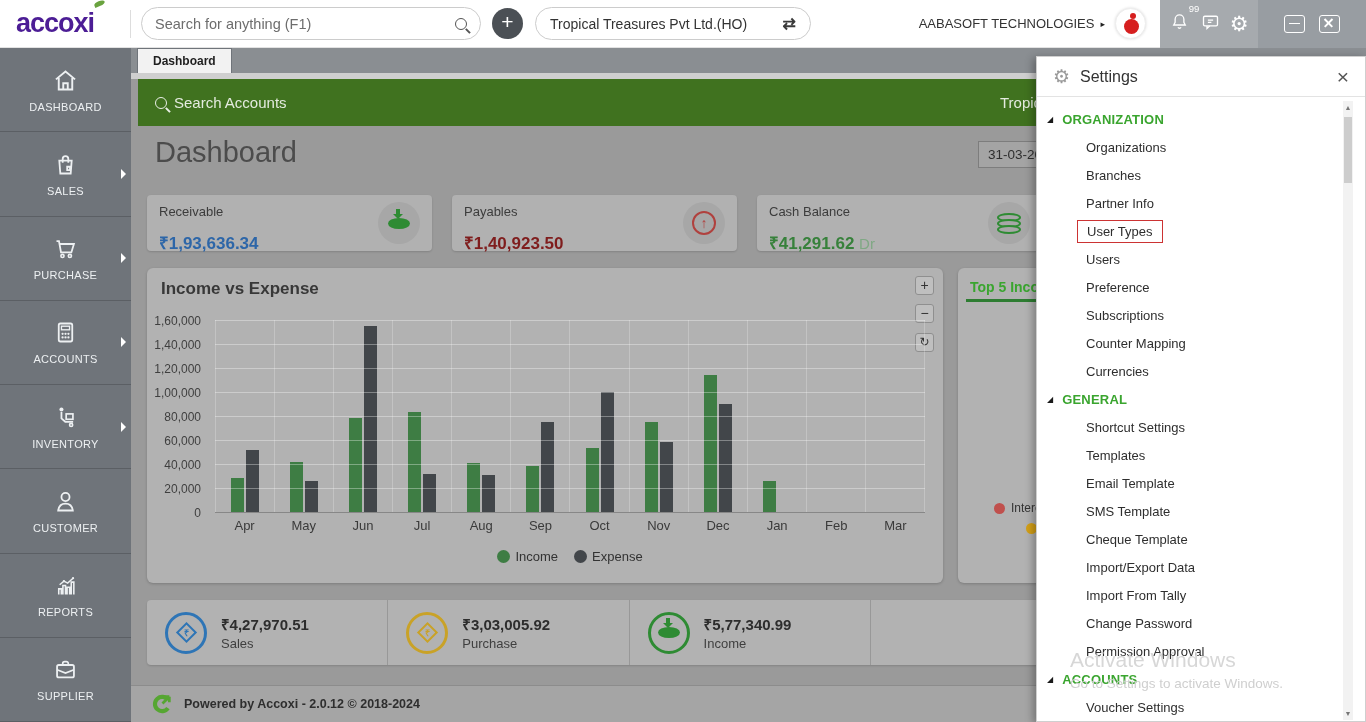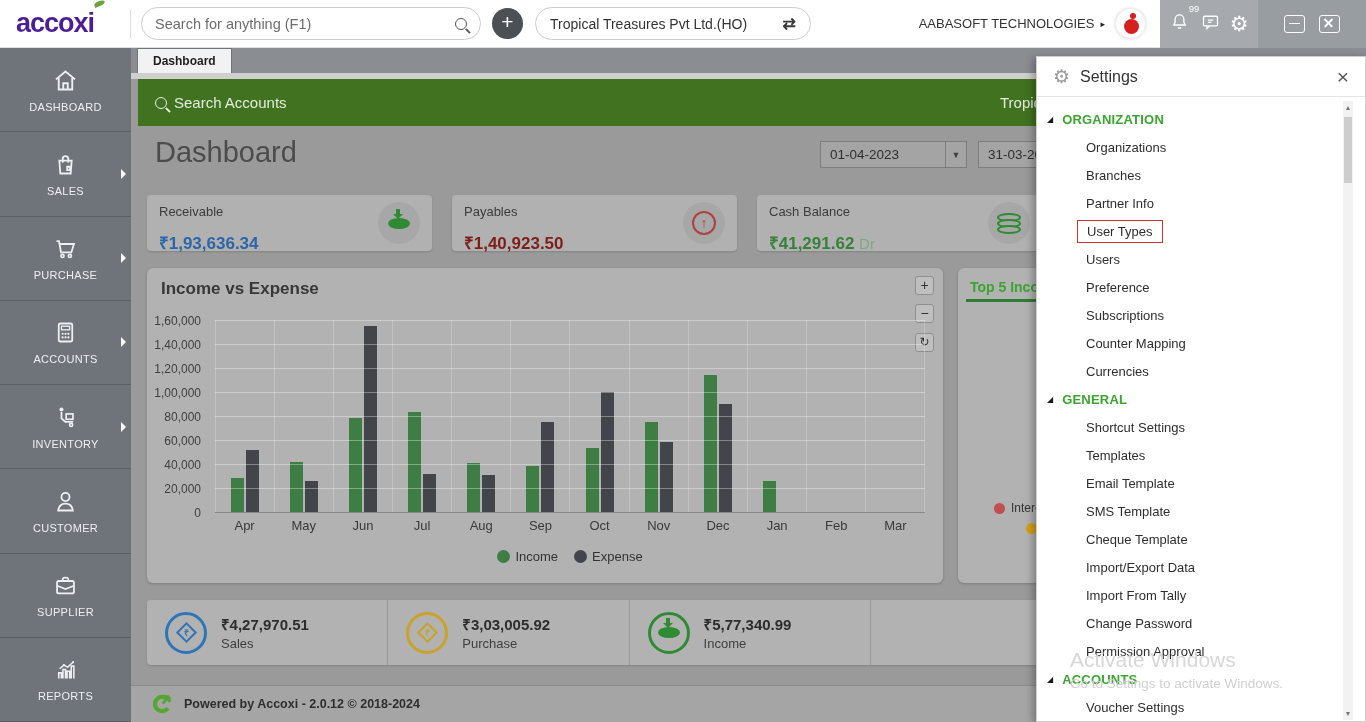--- a/index.html
+++ b/index.html
@@ -237,56 +237,52 @@
       </div>
       <div class="sb-item">
         <svg viewBox="0 0 24 24">
           <circle cx="12" cy="8" r="3.6" fill="none" stroke="#edf0f2" stroke-width="1.6"></circle>
           <path d="M5.5 20c.5-4 3-6.2 6.5-6.2s6 2.2 6.5 6.2z" fill="none" stroke="#edf0f2" stroke-width="1.6"></path>
         </svg>
         <span class="sb-label">CUSTOMER</span>
       </div>
       <div class="sb-item">
         <svg viewBox="0 0 24 24">
-          <rect x="4.5" y="8" width="15" height="11" rx="1.5" fill="none" stroke="#edf0f2" stroke-width="1.6"></rect>
-          <path d="M9.5 8V6.8A1.8 1.8 0 0 1 11.3 5h1.4a1.8 1.8 0 0 1 1.8 1.8V8M4.5 12.3l7.5 2.9 7.5-2.9" fill="none" stroke="#edf0f2" stroke-width="1.5"></path>
-        </svg>
-        <span class="sb-label">SUPPLIER</span>
-      </div>
-      <div class="sb-item">
-        <svg viewBox="0 0 24 24">
           <path d="M6 20v-5h2.3v5M9.7 20v-8h2.3v8M13.4 20v-6.5h2.3v6.5M17.1 20V9h2.3v11" fill="none" stroke="#edf0f2" stroke-width="1.4"></path>
           <path d="M6.8 11.3l3.8-3.2 3.3 1.8 4.8-4.4" fill="none" stroke="#edf0f2" stroke-width="1.3"></path>
           <circle cx="10.6" cy="8.1" r="1" fill="#edf0f2"></circle>
           <circle cx="18.7" cy="5.5" r="1" fill="#edf0f2"></circle>
         </svg>
         <span class="sb-label">REPORTS</span>
       </div>
+      <div class="sb-item">
+        <svg viewBox="0 0 24 24">
+          <rect x="4.5" y="8" width="15" height="11" rx="1.5" fill="none" stroke="#edf0f2" stroke-width="1.6"></rect>
+          <path d="M9.5 8V6.8A1.8 1.8 0 0 1 11.3 5h1.4a1.8 1.8 0 0 1 1.8 1.8V8M4.5 12.3l7.5 2.9 7.5-2.9" fill="none" stroke="#edf0f2" stroke-width="1.5"></path>
+        </svg>
+        <span class="sb-label">SUPPLIER</span>
+      </div>
     </div>
 
   <div class="content">
     <div class="tabstrip">
       <div class="tab">Dashboard</div>
     </div>
     <div class="substrip"></div>
 
     <div class="greenbar">
       <div class="gb-search">
         <span class="lens white"></span>
         <span>Search Accounts</span>
       </div>
       <div class="gb-org">Tropical Treasures Pvt Ltd.(HO)</div>
     </div>
 
     <div class="page-title">Dashboard</div>
 
-    <div class="date-field" id="date-from">
-      <span class="dval">01-04-2023</span>
-      <span class="drop">▼</span>
-    </div>
     <div class="date-field" id="date-to">
       <span class="dval">31-03-20</span>
     </div>
 
     <div class="card" id="card-0">
       <div class="clabel">Receivable</div>
       <div class="cvalue" style="color: rgb(45, 102, 168);">₹1,93,636.34</div>
       <div class="cicon">
           <span class="coin"></span>
         </div>

